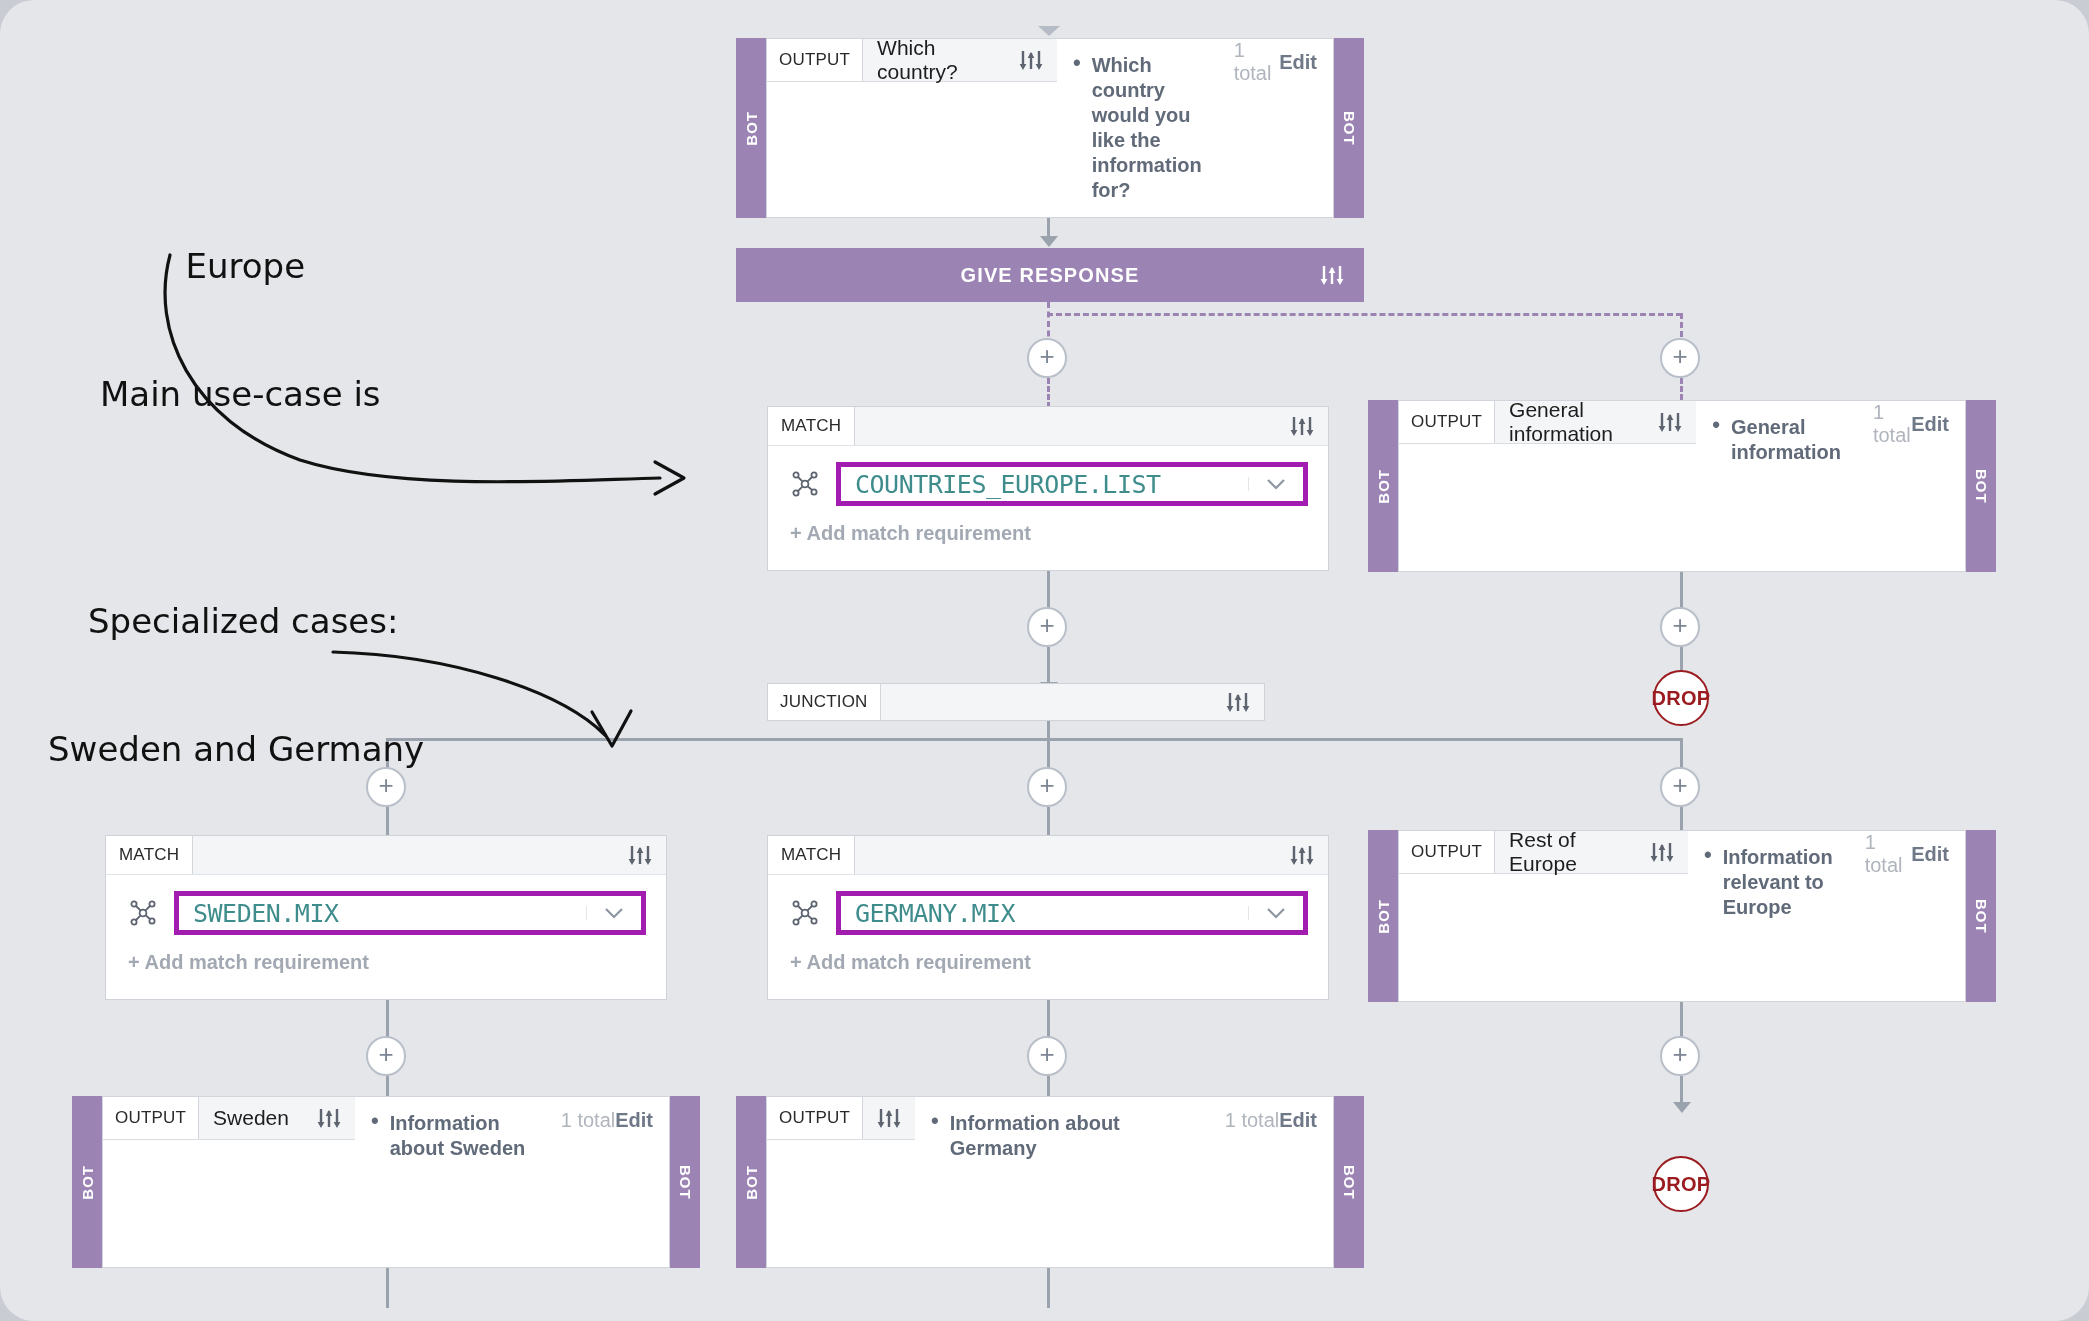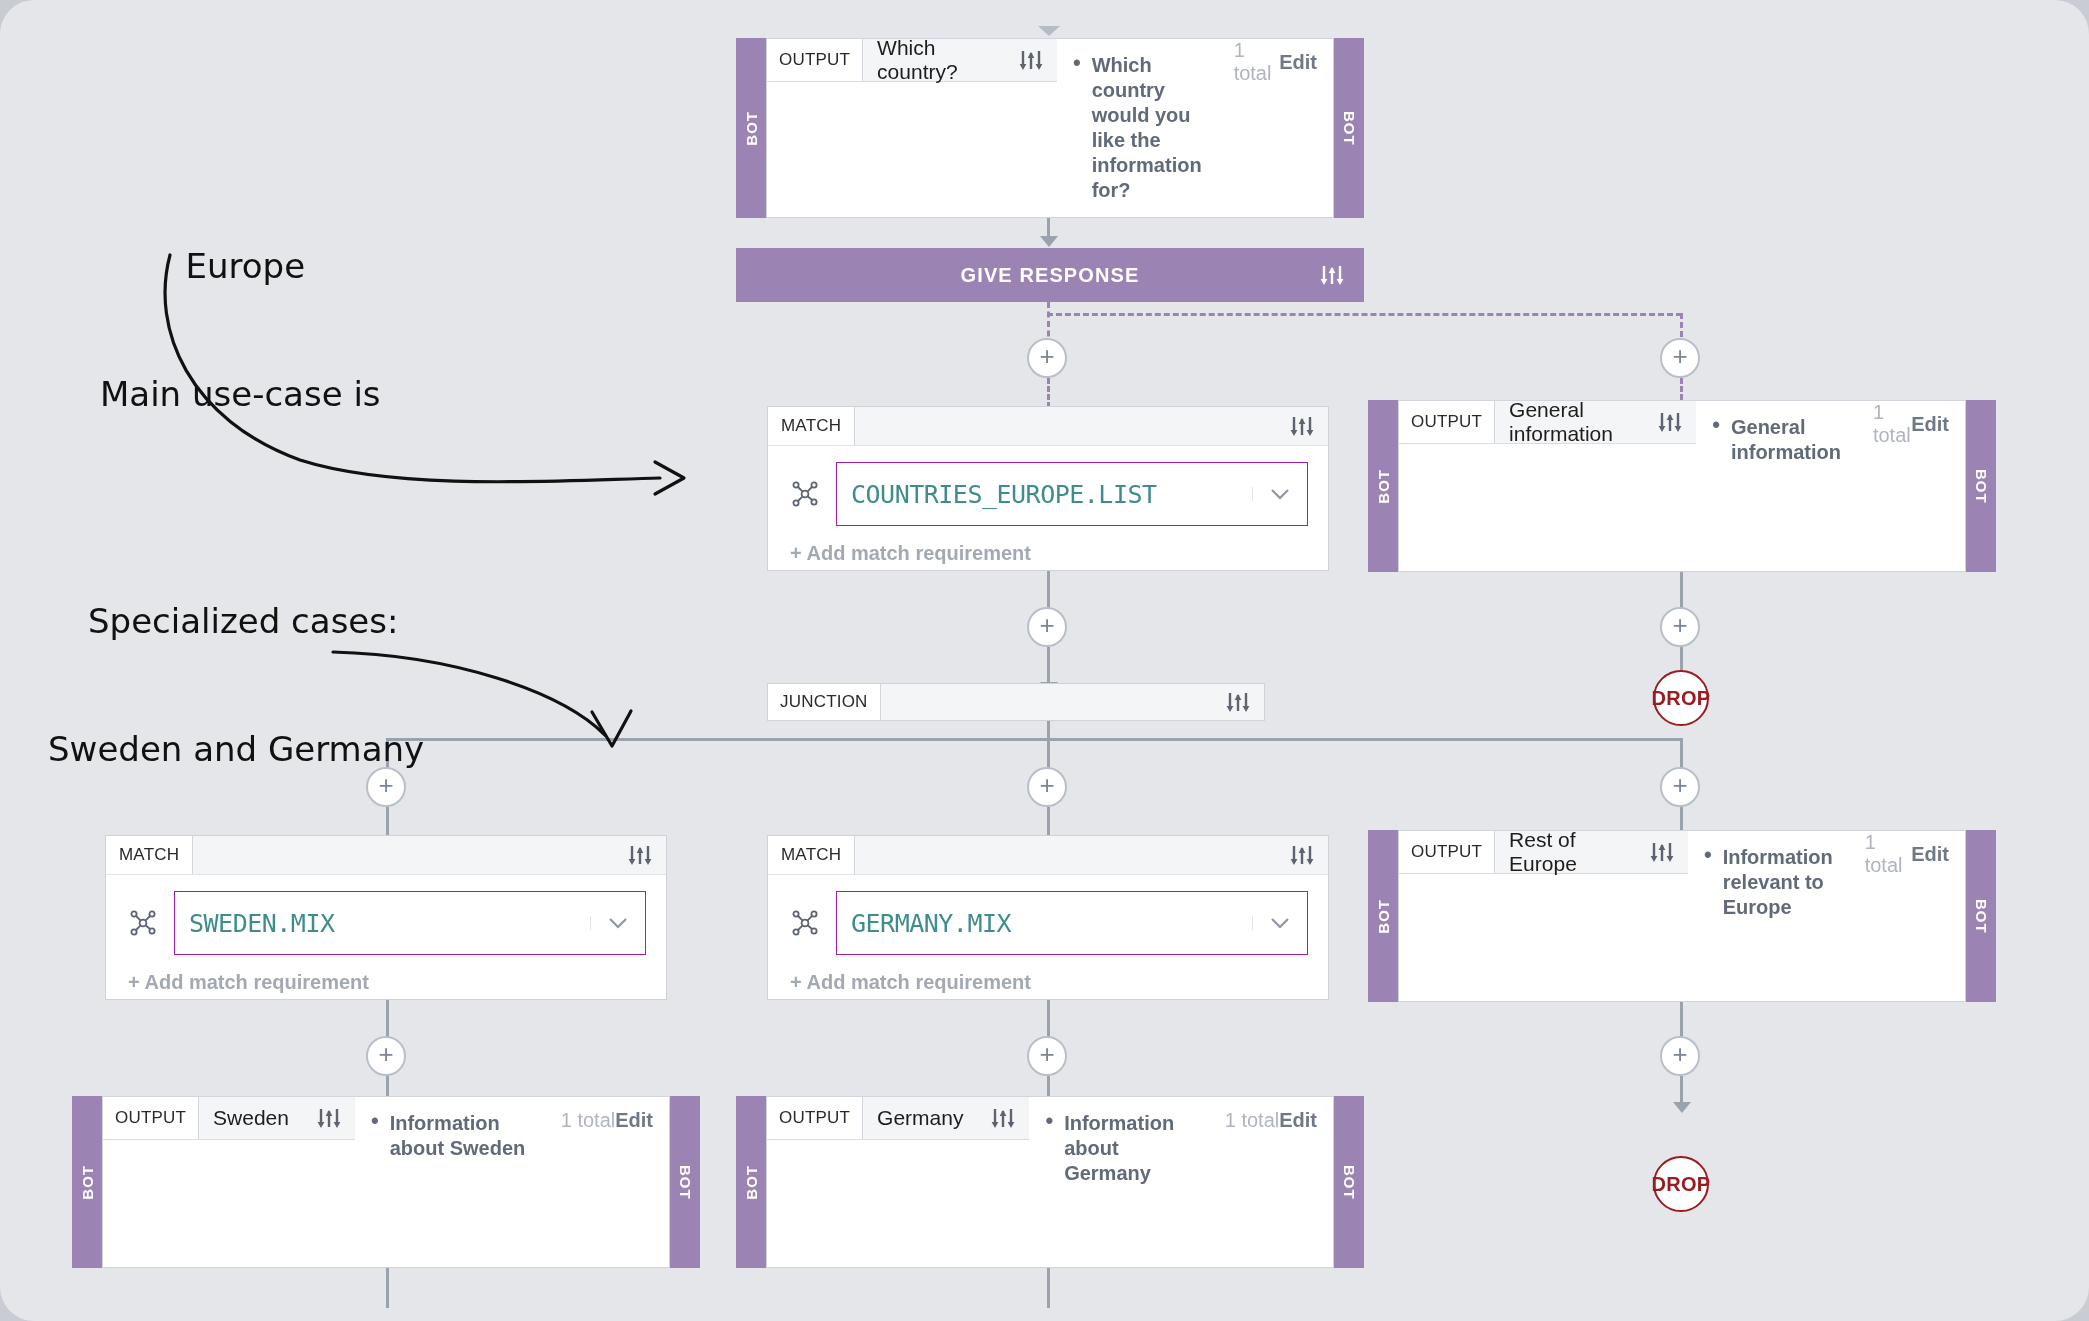--- a/index.html
+++ b/index.html
@@ -69,21 +69,21 @@
   .give .sliders{position:absolute;right:6px;top:0;bottom:0;}
 
   
   .mnode{position:absolute;background:#fff;border:1px solid #cfd3d9;box-sizing:border-box;
          display:flex;flex-direction:column;}
   .mhdr{height:38px;display:flex;align-items:stretch;background:#f4f5f7;
         border-bottom:1px solid #e0e3e8;}
   .mhdr .tag{font-size:17px;padding:0 13px;}
   .mrow{display:flex;align-items:center;gap:16px;padding:16px 20px 0 22px;}
   .nodeicon{width:30px;display:flex;align-items:center;justify-content:center;}
-  .combo{flex:1;height:64px;border:1px solid #a21caf;box-sizing:border-box;background:#fff;
+  .combo{flex:1;height:44px;border:5px solid #a21caf;box-sizing:border-box;background:#fff;
     display:flex;align-items:center;}
   .combo .val{flex:1;padding:0 14px;font-family:"DejaVu Sans Mono",monospace;
     font-size:25px;color:#3f8c8c;letter-spacing:-0.5px;}
   .combo .caret{width:54px;display:flex;align-items:center;justify-content:center;
     border-left:1px solid #e2e5ea;color:#8e96a2;cursor:pointer;}
   .addreq{padding:16px 0 0 22px;font-size:20px;font-weight:700;color:#a3a9b3;cursor:pointer;}
 
   .junction{position:absolute;background:#f4f5f7;border:1px solid #cfd3d9;box-sizing:border-box;
     height:38px;display:flex;align-items:stretch;}
 
@@ -485,21 +485,20 @@
   <div class="node" style="left:736px;top:1096px;width:628px;height:172px;">
     <div class="bar left">
         <span>BOT</span>
       </div>
     <div class="bar" style="right:0;">
         <span>BOT</span>
       </div>
     <div class="outbody">
       <div class="hdr">
         <div class="tag">OUTPUT</div>
-        <div class="title">Germany</div>
         <div class="sliders">
           <svg width="26" height="22" viewBox="0 0 26 22">
               <g stroke="#5d6470" stroke-width="2.4" fill="none">
             <path d="M5 2 V18"></path>
                 <path d="M13 4 V20"></path>
                 <path d="M21 2 V18"></path>
               </g>
             <g fill="#5d6470">
                 <path d="M1.6 15 L5 21 L8.4 15 Z"></path>
                 <path d="M9.6 9 L13 3 L16.4 9 Z"></path>

